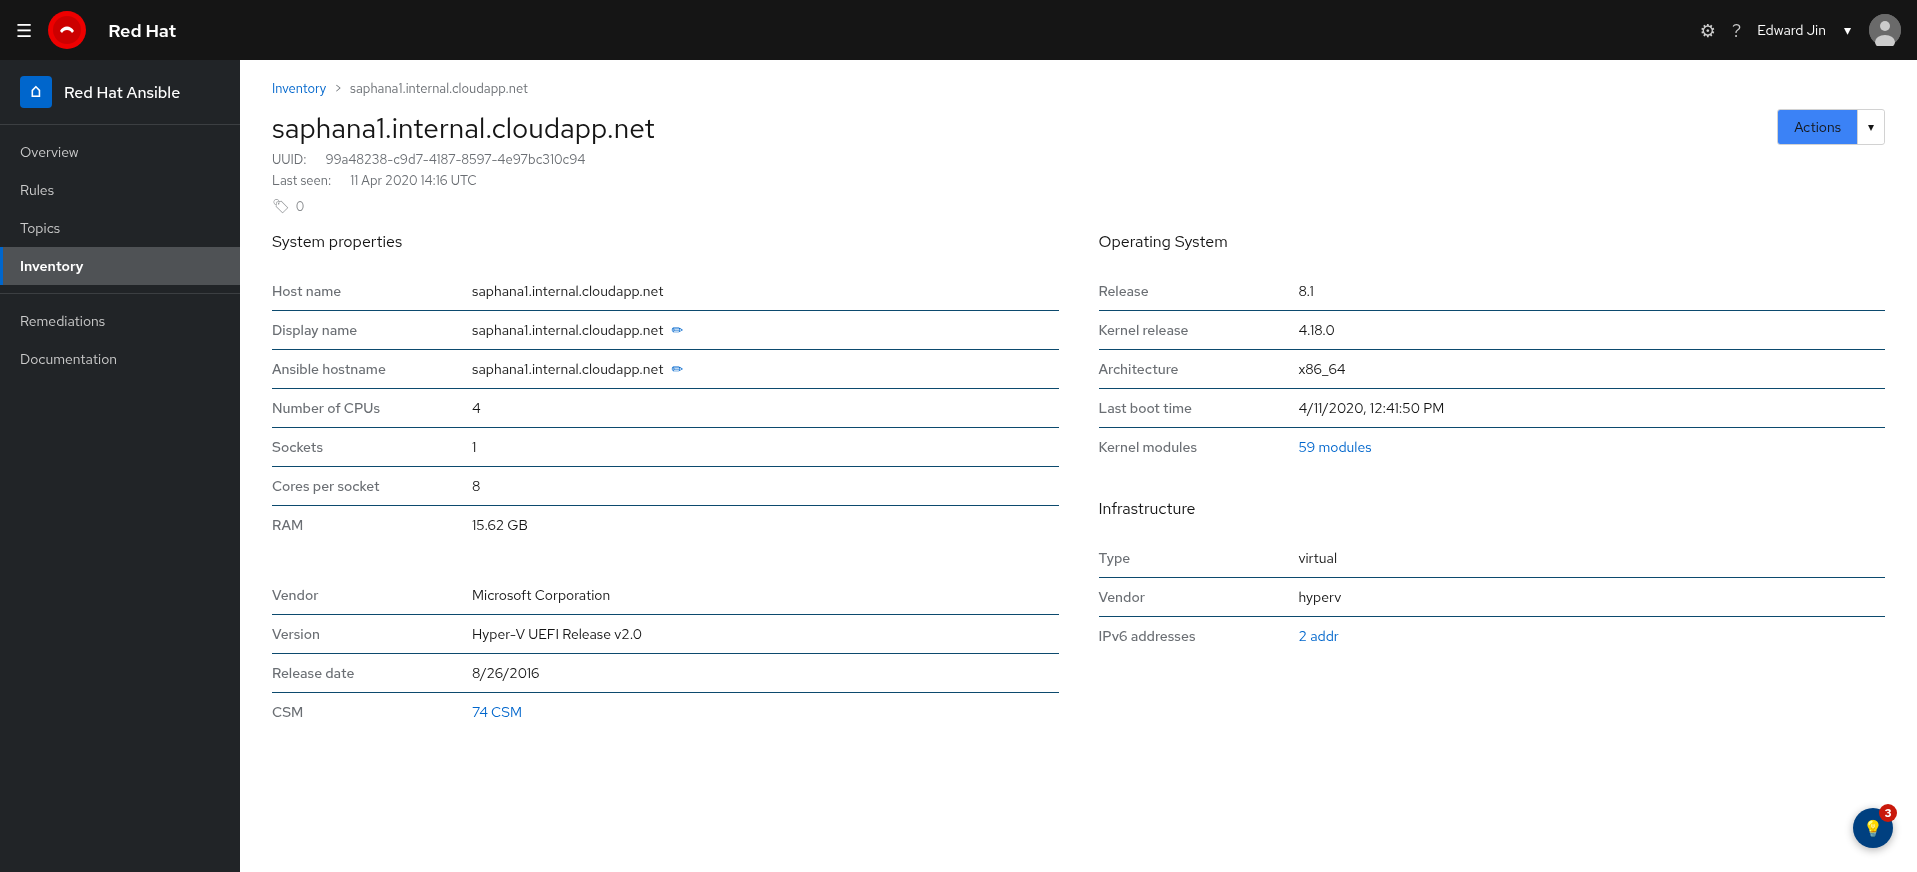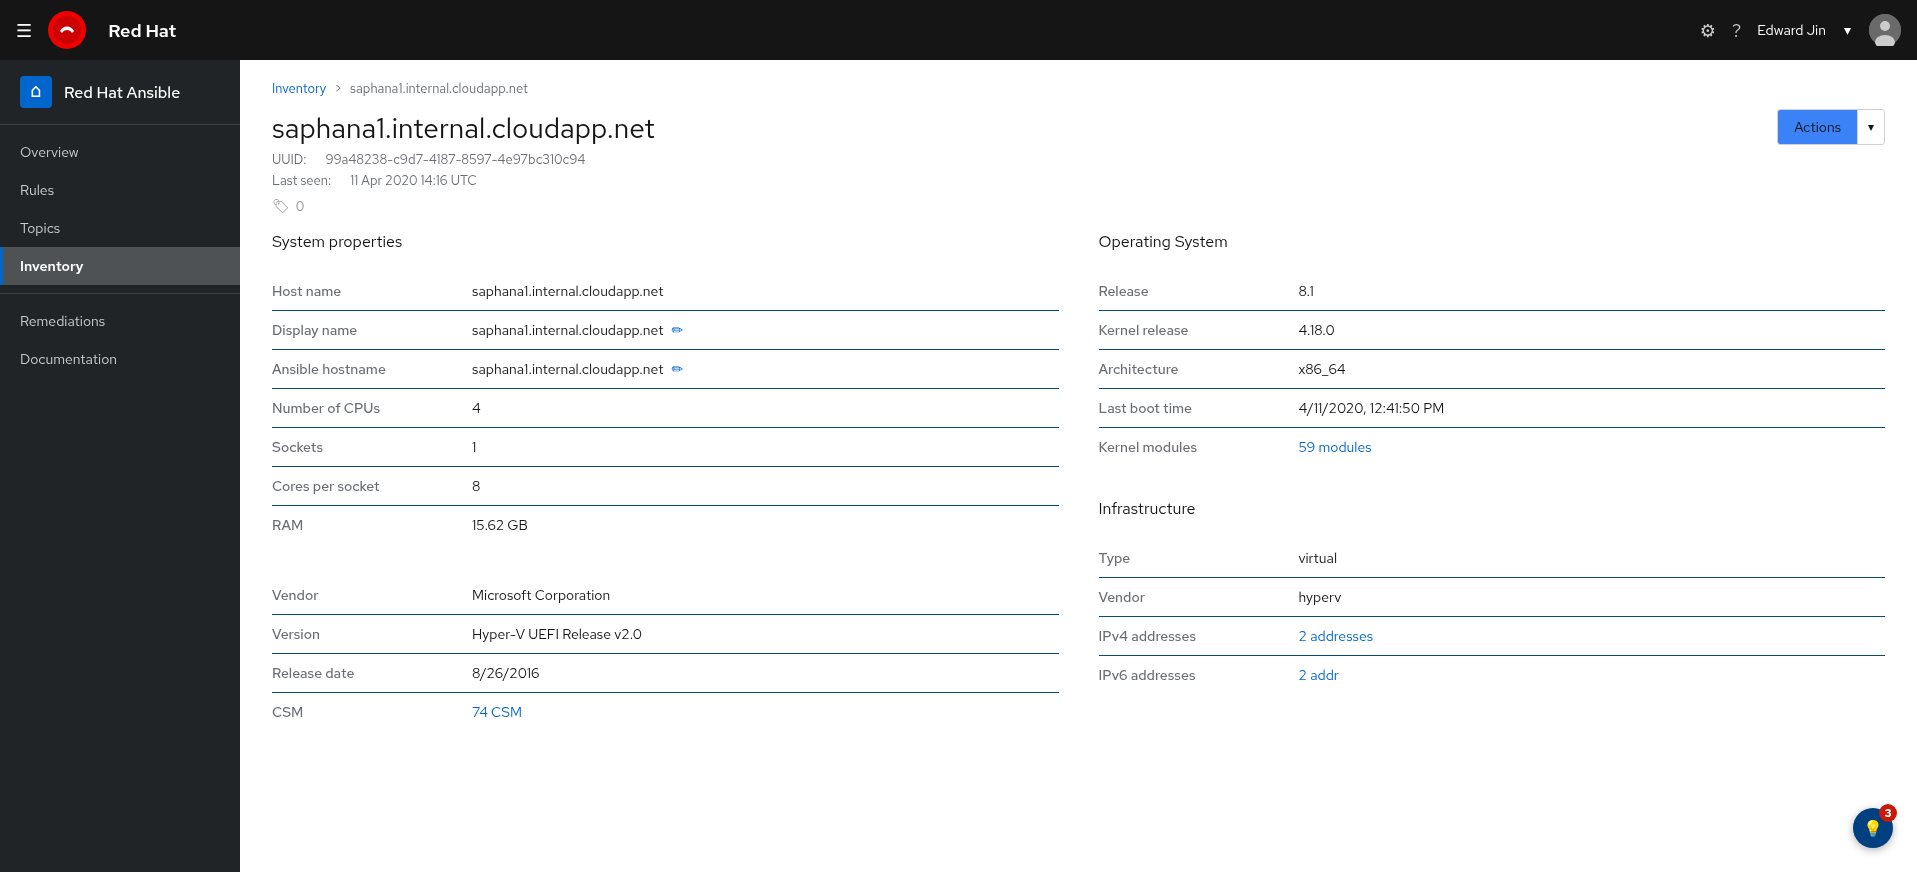--- a/index.html
+++ b/index.html
@@ -383,26 +383,20 @@
             <div class="prop-row">
               <span class="prop-label">Type</span>
               <span class="prop-value">virtual</span>
             </div>
 
             <div class="prop-row">
               <span class="prop-label">Vendor</span>
               <span class="prop-value">hyperv</span>
             </div>
 
-            <div class="prop-row">
-              <span class="prop-label">IPv4 addresses</span>
-              <span class="prop-value">
-                <a>2 addresses</a>
-              </span>
-            </div>
 
             <div class="prop-row">
               <span class="prop-label">IPv6 addresses</span>
               <span class="prop-value">
                 <a>2 addr</a>
               </span>
             </div>
 
           </div>
         </div>

